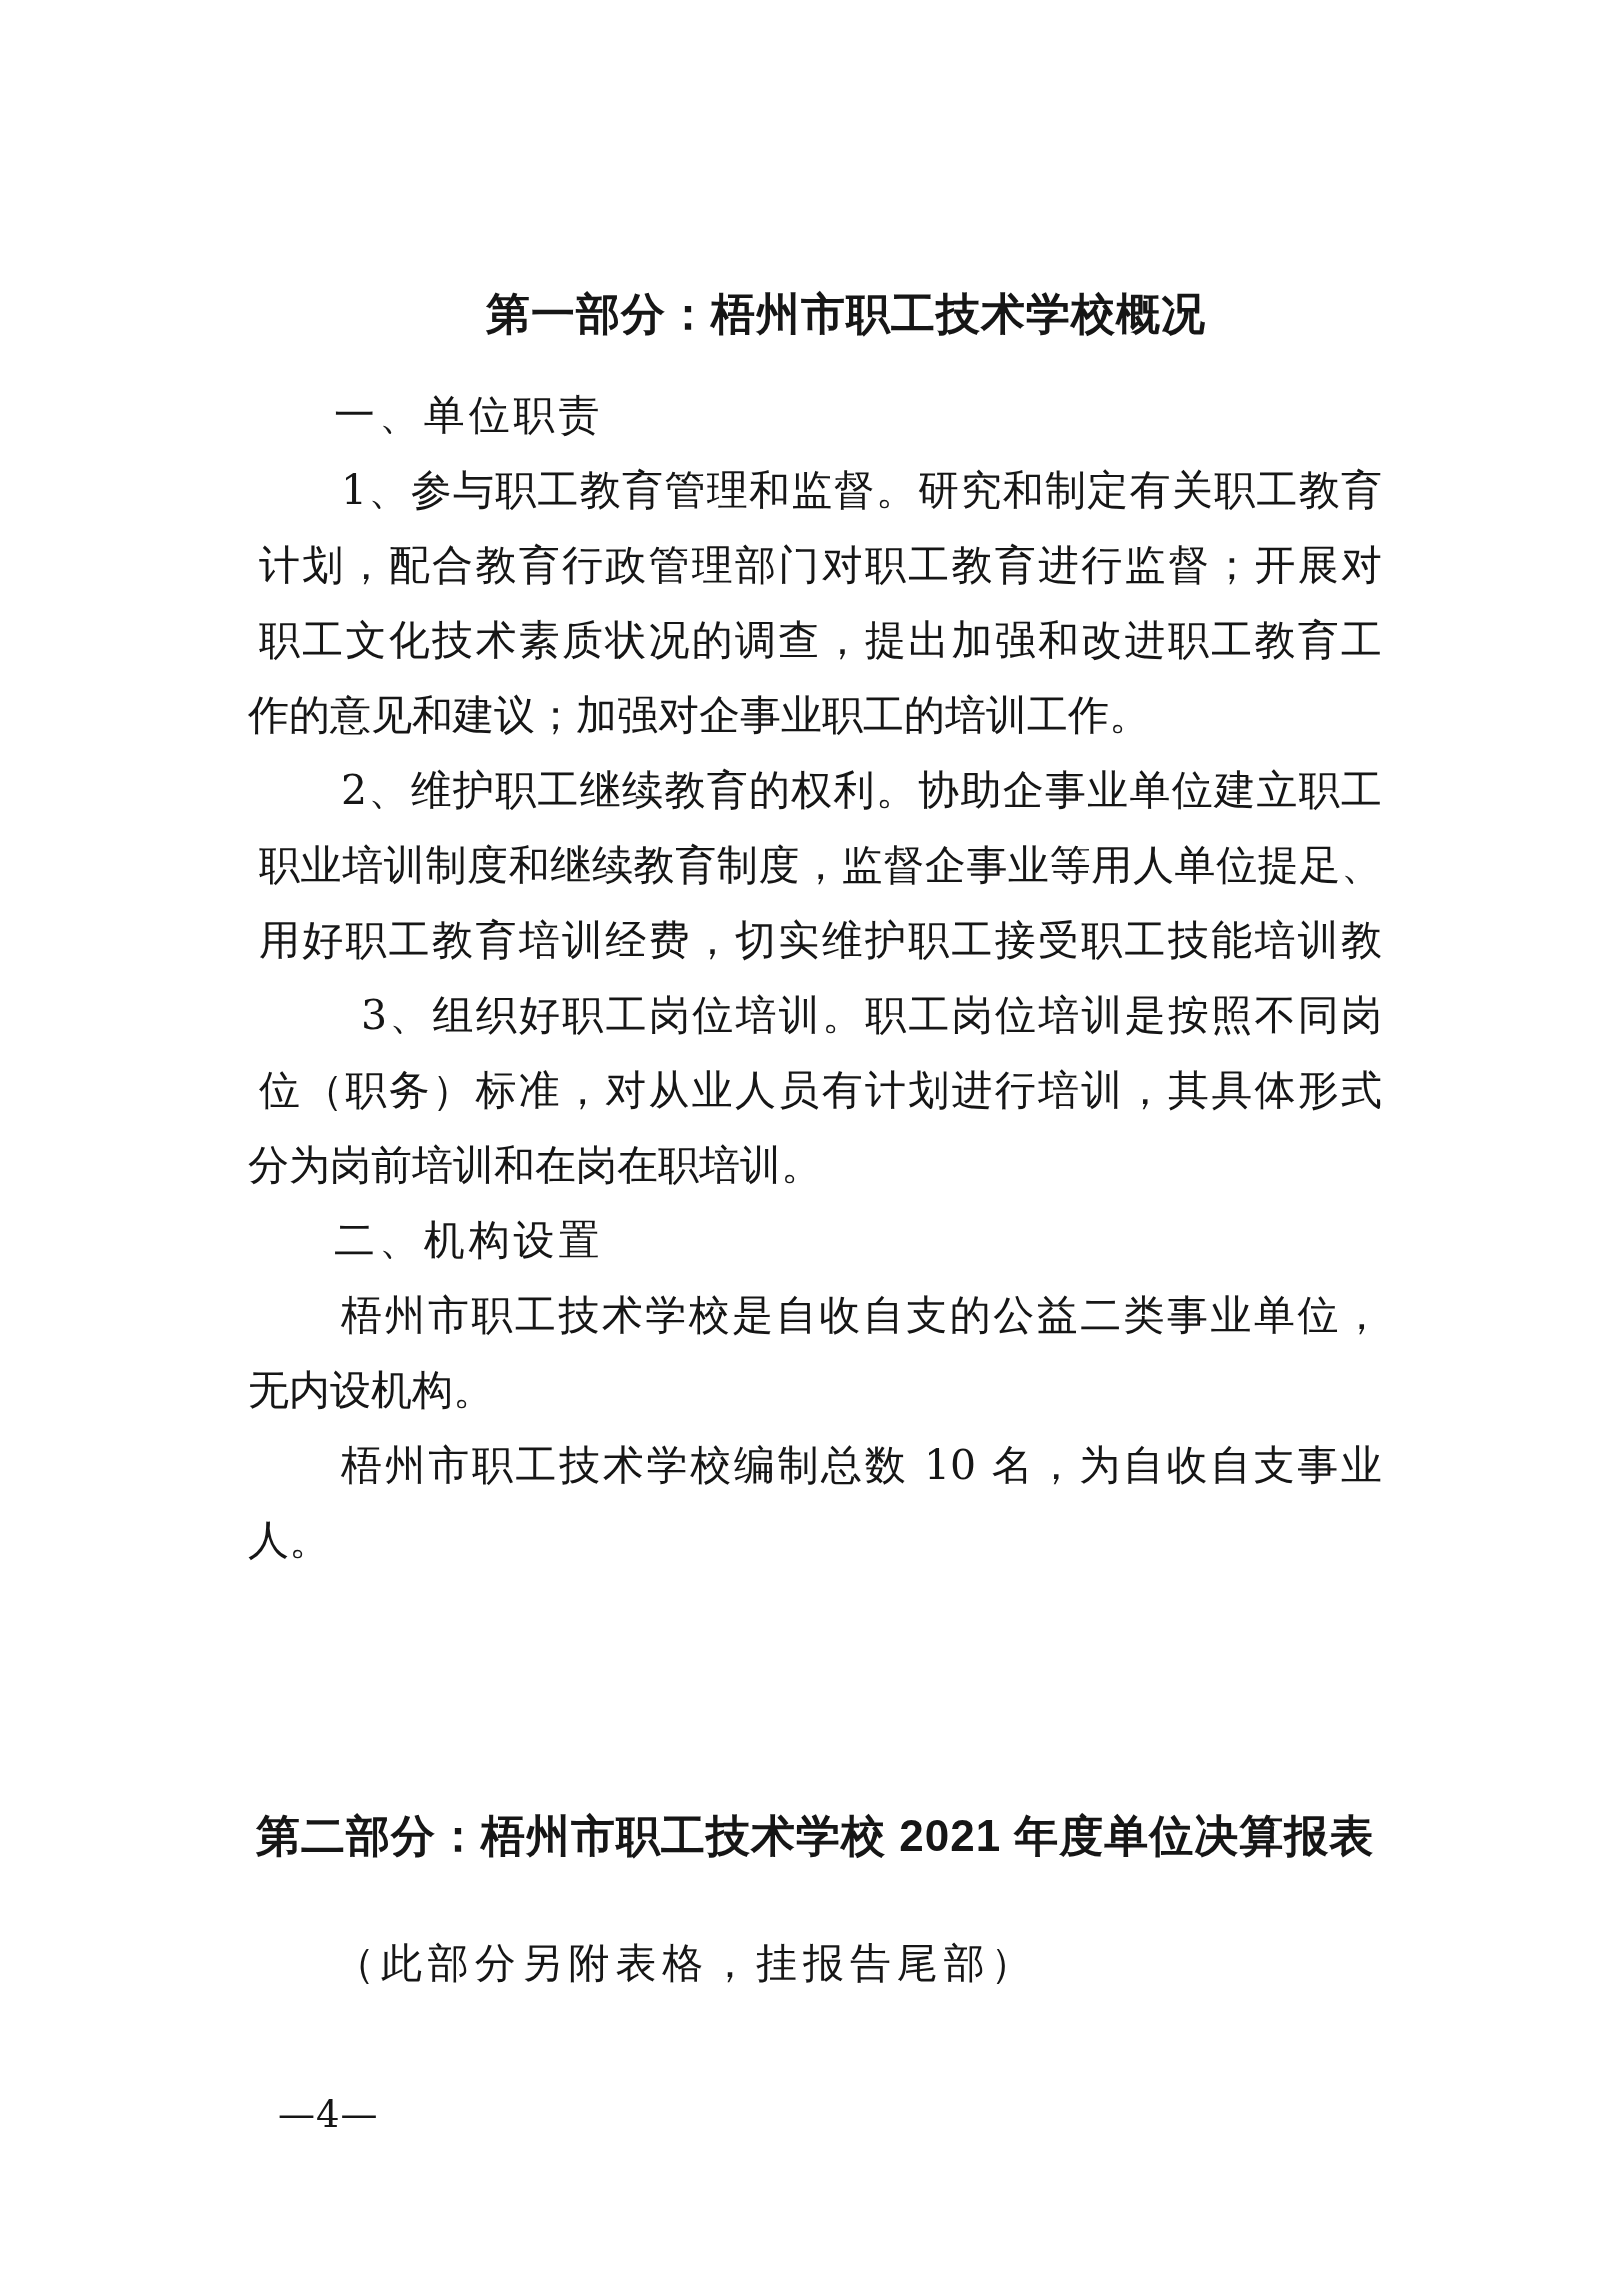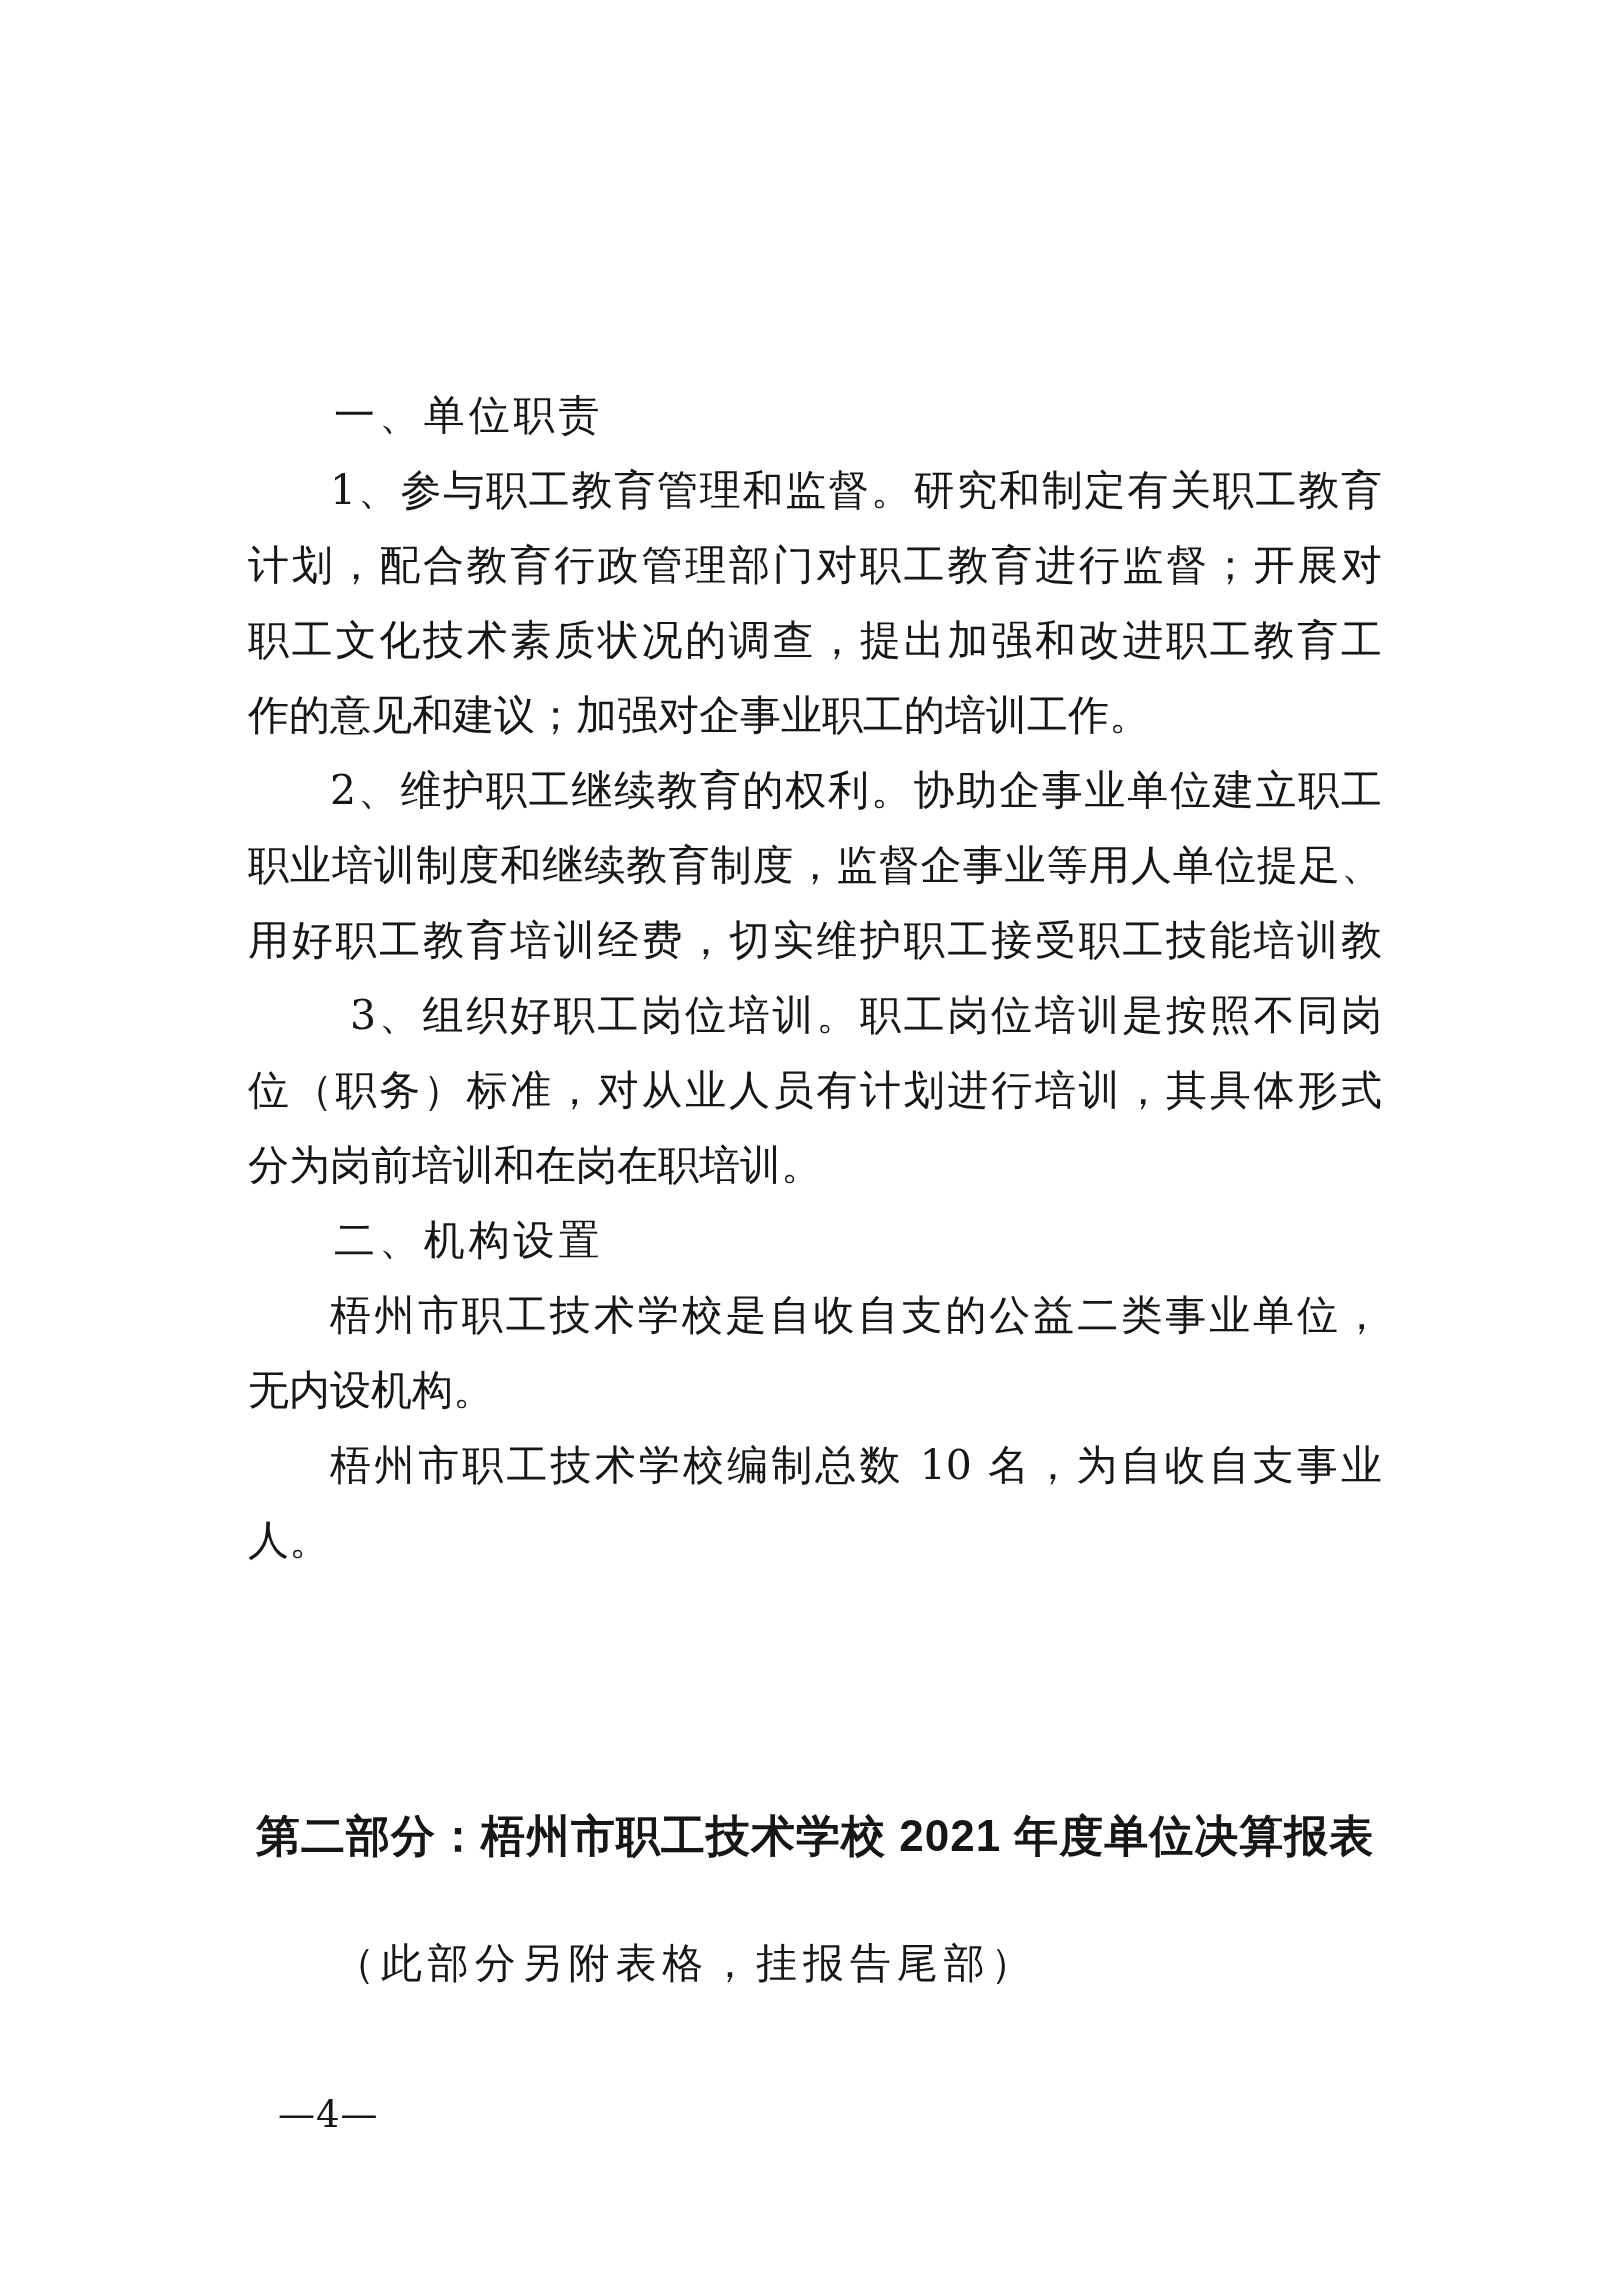--- a/index.html
+++ b/index.html
@@ -23,20 +23,21 @@
     font-size:41px;
   }
   .line{
     height:75px;line-height:75px;margin:0;
     overflow:hidden;
   }
   .jf{
     text-align:justify;
     text-align-last:justify;
     text-justify:inter-character;
+    margin-left:11px;
   }
   .ind2{text-indent:82px;}
   .ind25{text-indent:102px;}
   .heading{text-indent:86px;letter-spacing:3.9px;}
   .part2-title{
     position:absolute;left:248px;top:1799px;margin:8px;
     font-family:"Liberation Sans", sans-serif;
     font-weight:bold;font-size:44px;line-height:57px;
     white-space:nowrap;letter-spacing:1px;
   }
@@ -48,20 +49,21 @@
   .page-number{
     position:absolute;left:278px;top:2092px;margin:0;
     font-size:37px;line-height:45px;letter-spacing:1px;
   }
 </style>
 </head>
 <body>
 
 <div class="page">
 
+  <h1 class="part1-title">第一部分：梧州市职工技术学校概况</h1>
 
   <div class="content">
 
     <div class="line heading">一、单位职责</div>
 
     <div class="line jf ind2">1、参与职工教育管理和监督。研究和制定有关职工教育</div>
     <div class="line jf">计划，配合教育行政管理部门对职工教育进行监督；开展对</div>
     <div class="line jf">职工文化技术素质状况的调查，提出加强和改进职工教育工</div>
     <div class="line">作的意见和建议；加强对企事业职工的培训工作。</div>
 

